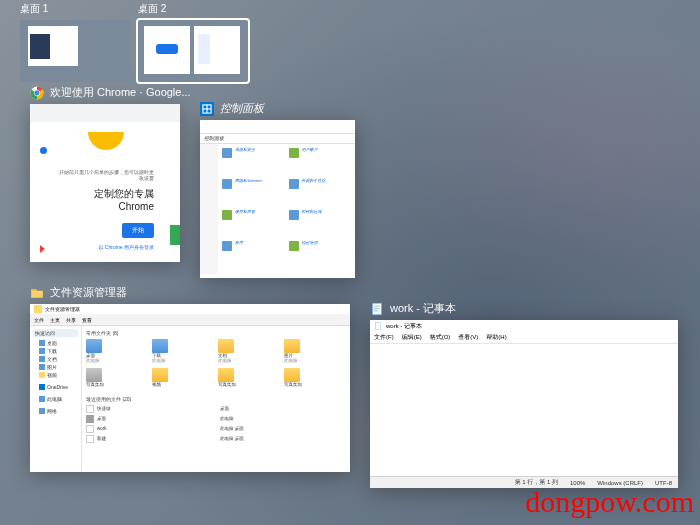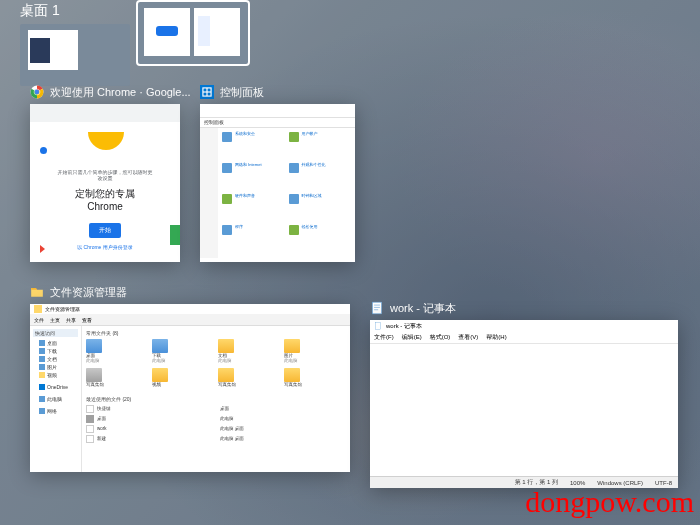--- a/index.html
+++ b/index.html
@@ -3,54 +3,54 @@
 <meta charset="utf-8">
 <style>
 * { margin: 0; padding: 0; box-sizing: border-box; font-family: "Microsoft YaHei", "Segoe UI", sans-serif; }
 body { width: 700px; height: 525px; overflow: hidden; position: relative; }
 .wallpaper { position: absolute; inset: 0; background: linear-gradient(135deg, #b8c5d1 0%, #9fb0c1 30%, #8a9eb5 100%); }
 .wallpaper::before { content: ""; position: absolute; inset: 0; background: radial-gradient(ellipse 400px 300px at 70% 60%, rgba(80,100,130,0.5), transparent), radial-gradient(ellipse 200px 150px at 85% 30%, rgba(200,180,210,0.4), transparent), radial-gradient(ellipse 150px 100px at 60% 80%, rgba(240,210,190,0.3), transparent); }
 .dim { position: absolute; inset: 0; background: rgba(0,0,0,0.25); }
 
 .desktop-strip { position: absolute; top: 2px; left: 0; right: 0; display: flex; gap: 8px; padding: 0 20px; }
 .desk { width: 110px; }
-.desk-label { color: #fff; font-size: 14px; margin-bottom: 4px; }
+.desk-label { color: #fff; font-size: 10px; margin-bottom: 4px; }
 .desk-thumb { width: 110px; height: 62px; background: #7a8a9a; border-radius: 2px; position: relative; overflow: hidden; }
 .desk-thumb.active { outline: 2px solid #fff; }
 .desk-thumb.empty { background: #5a6a7a; }
 .dt1-win1 { position: absolute; left: 8px; top: 6px; width: 50px; height: 40px; background: #fff; }
 .dt1-win1::after { content: ""; position: absolute; left: 2px; top: 8px; width: 20px; height: 25px; background: #2a3a5a; }
 .dt2-win { position: absolute; background: #fff; }
 .dt2-a { left: 6px; top: 6px; width: 46px; height: 48px; }
 .dt2-b { left: 56px; top: 6px; width: 46px; height: 48px; }
 .dt2-a::after { content: ""; position: absolute; left: 12px; top: 18px; width: 22px; height: 10px; background: #1a73e8; border-radius: 3px; }
 .dt2-b::after { content: ""; position: absolute; left: 4px; top: 8px; width: 12px; height: 30px; background: #e8f0ff; }
 
 .windows { position: absolute; inset: 85px 20px 20px 20px; }
 .wgroup { position: absolute; }
-.wtitle { color: #fff; font-size: 11px; display: flex; align-items: flex-start; gap: 6px; margin-bottom: 4px; }
+.wtitle { color: #fff; font-size: 11px; display: flex; align-items: flex-end; gap: 6px; margin-bottom: 4px; }
 .wicon { width: 14px; height: 14px; display: inline-block; }
 .wcontent { background: #fff; box-shadow: 0 4px 20px rgba(0,0,0,0.3); position: relative; overflow: hidden; }
 
 
 .chrome-win { left: 10px; top: 0; }
 .chrome-content { width: 150px; height: 158px; }
 .chrome-top { height: 18px; background: #f1f3f4; }
-.chrome-body { padding: 15px 26px; text-align: center; position: relative; }
+.chrome-body { padding: 15px 26px; text-align: right; position: relative; }
 .chrome-deco1 { position: absolute; left: 58px; top: -8px; width: 36px; height: 36px; background: #fbbc04; border-radius: 50%; clip-path: polygon(0 50%, 100% 50%, 100% 100%, 0 100%); }
 .chrome-deco2 { position: absolute; left: 10px; top: 25px; width: 7px; height: 7px; background: #1a73e8; border-radius: 50%; }
 .chrome-deco3 { position: absolute; right: 0; bottom: 20px; width: 10px; height: 20px; background: #34a853; }
 .chrome-deco4 { position: absolute; left: 10px; bottom: 12px; width: 0; height: 0; border-left: 5px solid #ea4335; border-top: 4px solid transparent; border-bottom: 4px solid transparent; }
 .chrome-sub { font-size: 5px; color: #5f6368; margin-top: 32px; }
 .chrome-h1 { font-size: 10px; color: #202124; margin: 6px 0; font-weight: 500; }
 .chrome-btn { display: inline-block; background: #1a73e8; color: #fff; font-size: 6px; padding: 3px 10px; border-radius: 2px; }
 .chrome-link { font-size: 5px; color: #1a73e8; margin-top: 6px; }
 
 
-.cp-win { left: 180px; top: 0; }
+.cp-win { left: 180px; top: 16px; font-style: italic; }
 .cp-content { width: 155px; height: 158px; }
 .cp-top { height: 14px; background: #fff; border-bottom: 1px solid #e0e0e0; }
 .cp-bar { height: 10px; background: #fff; font-size: 5px; color: #333; padding: 1px 4px; border-bottom: 1px solid #e0e0e0; }
 .cp-body { display: flex; height: 130px; }
 .cp-side { width: 18px; background: #f5f5f5; }
 .cp-main { flex: 1; padding: 4px; display: grid; grid-template-columns: 1fr 1fr; gap: 2px 4px; }
 .cp-item { display: flex; gap: 3px; align-items: flex-start; }
 .cp-iico { width: 10px; height: 10px; background: #5a9bd5; border-radius: 1px; flex-shrink: 0; }
 .cp-itxt { font-size: 4px; color: #0066cc; line-height: 1.2; }
 
@@ -93,20 +93,21 @@
 <div class="dim"></div>
 
 <div class="desktop-strip">
   <div class="desk">
     <div class="desk-label">桌面 1</div>
     <div class="desk-thumb">
         <div class="dt1-win1"></div>
       </div>
   </div>
   <div class="desk">
+    <div class="desk-label">桌面 2</div>
     <div class="desk-thumb active">
         <div class="dt2-win dt2-a"></div>
         <div class="dt2-win dt2-b"></div>
       </div>
   </div>
 </div>
 
 <div class="windows">
 
   <div class="wgroup chrome-win">

